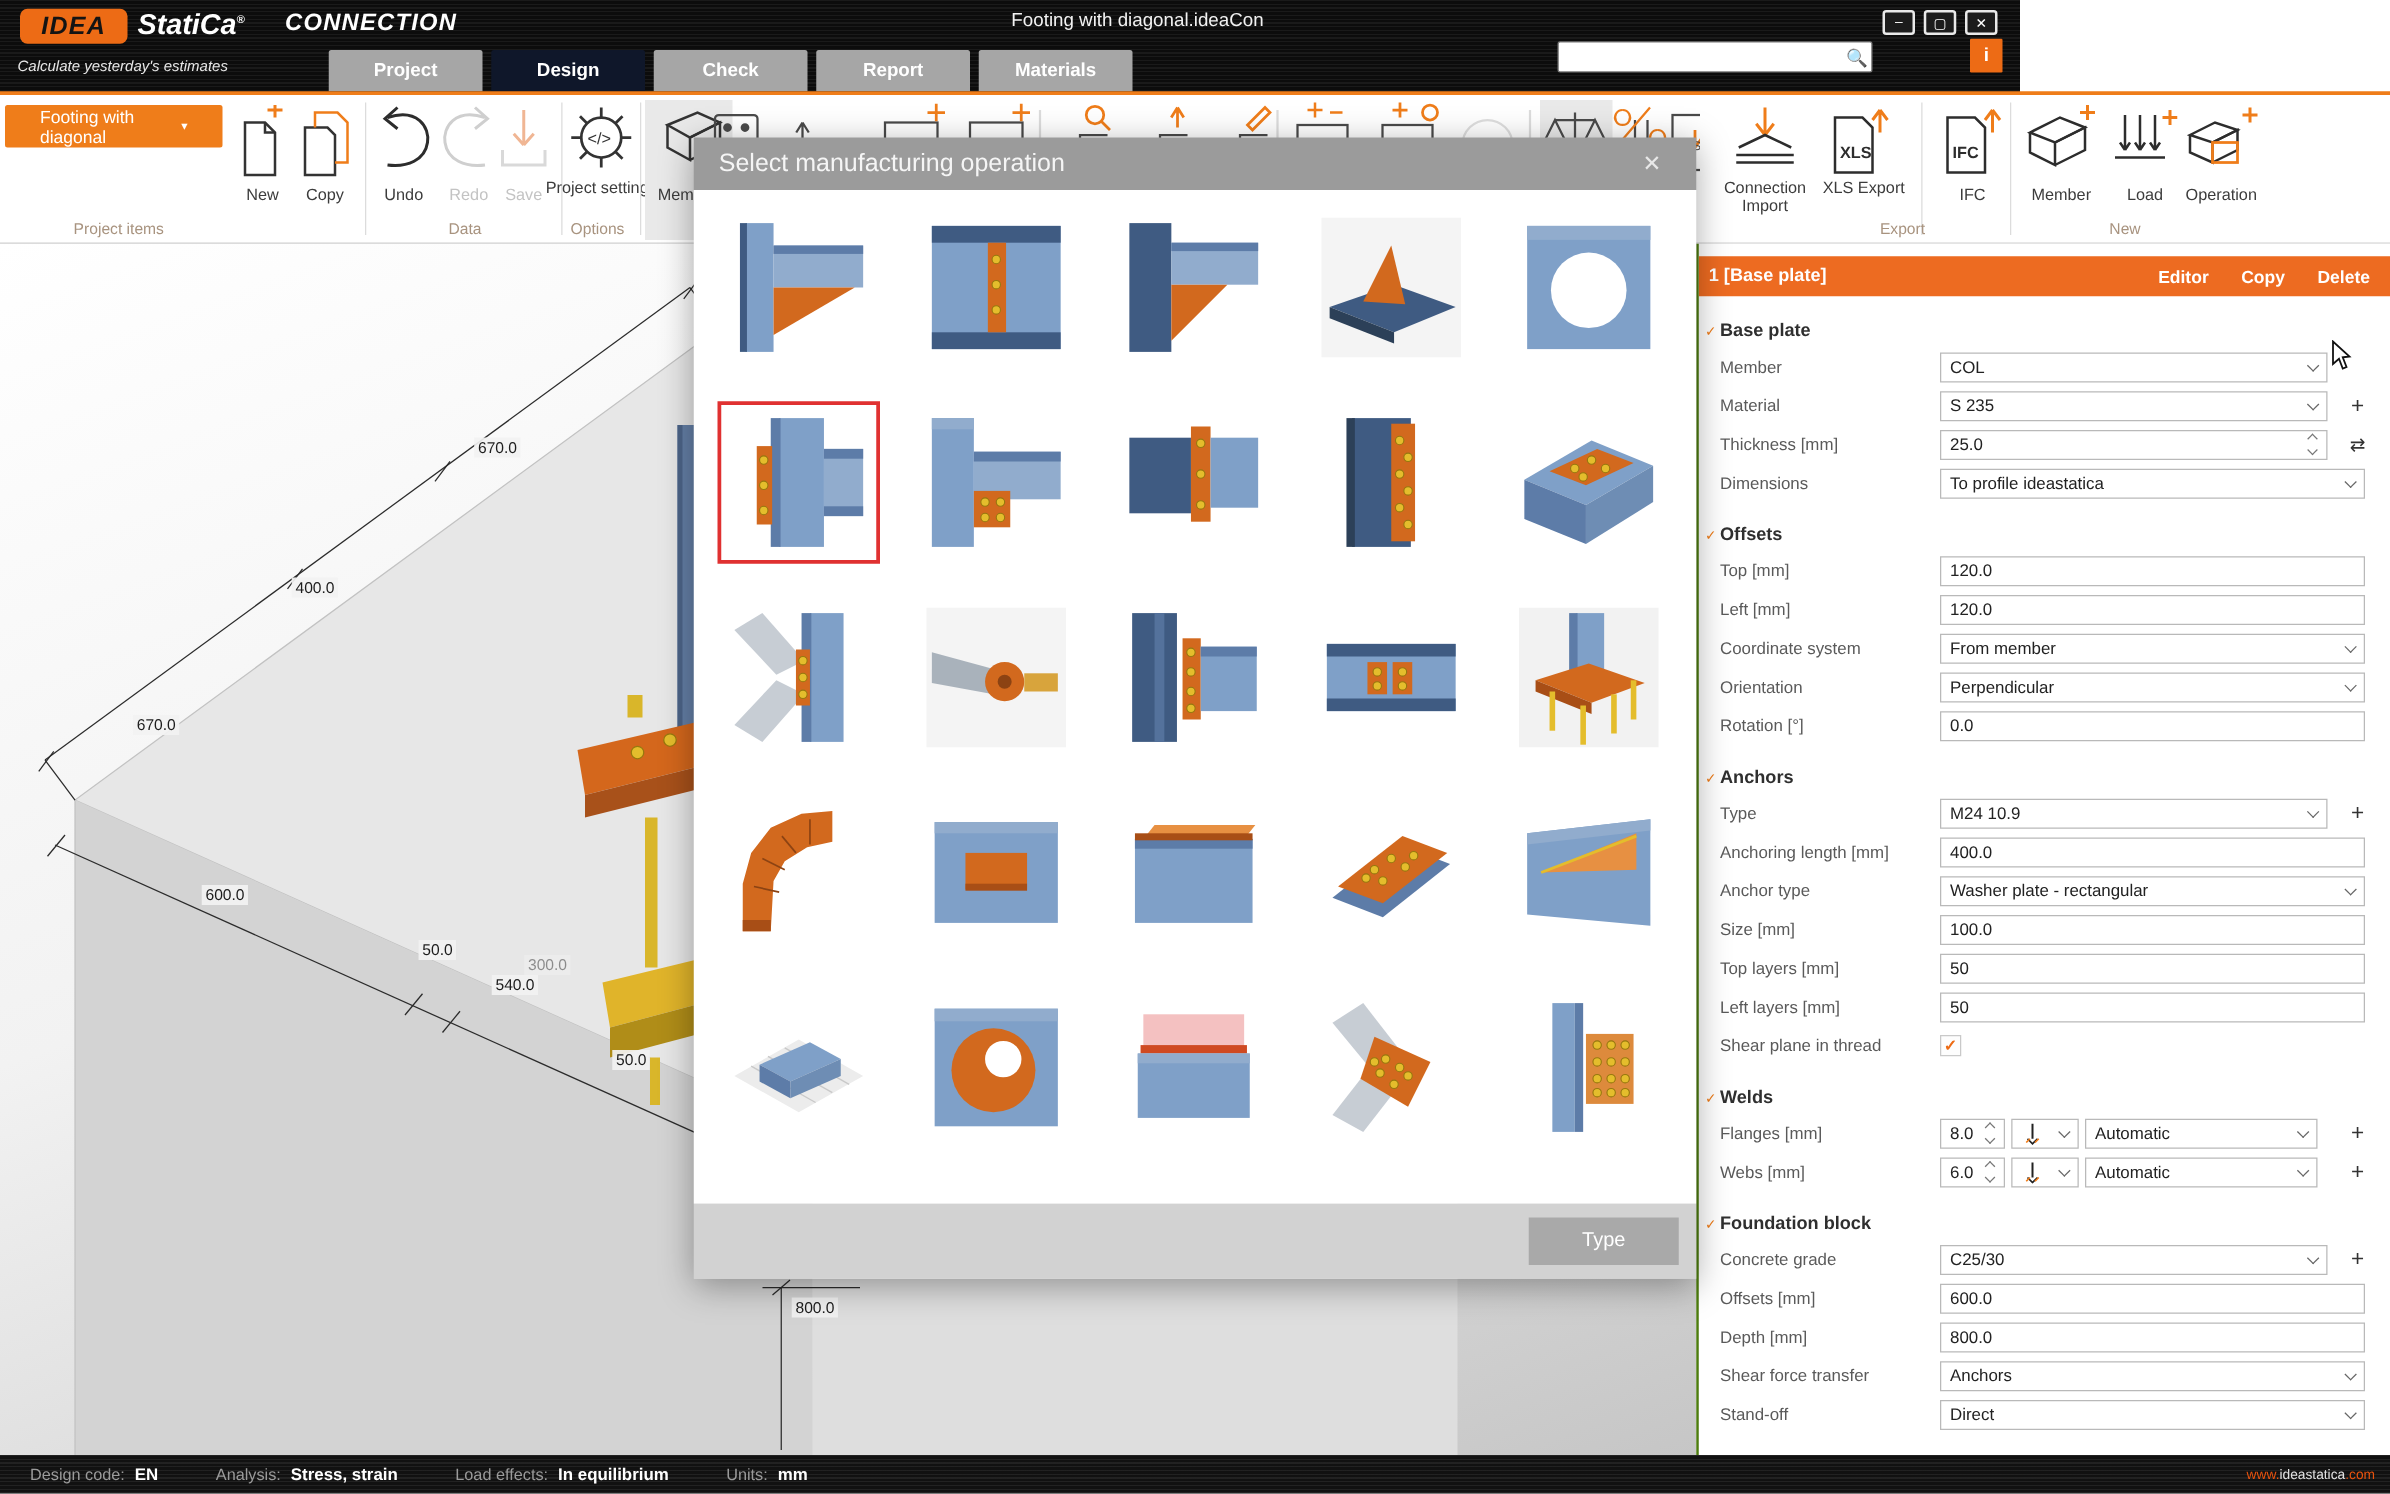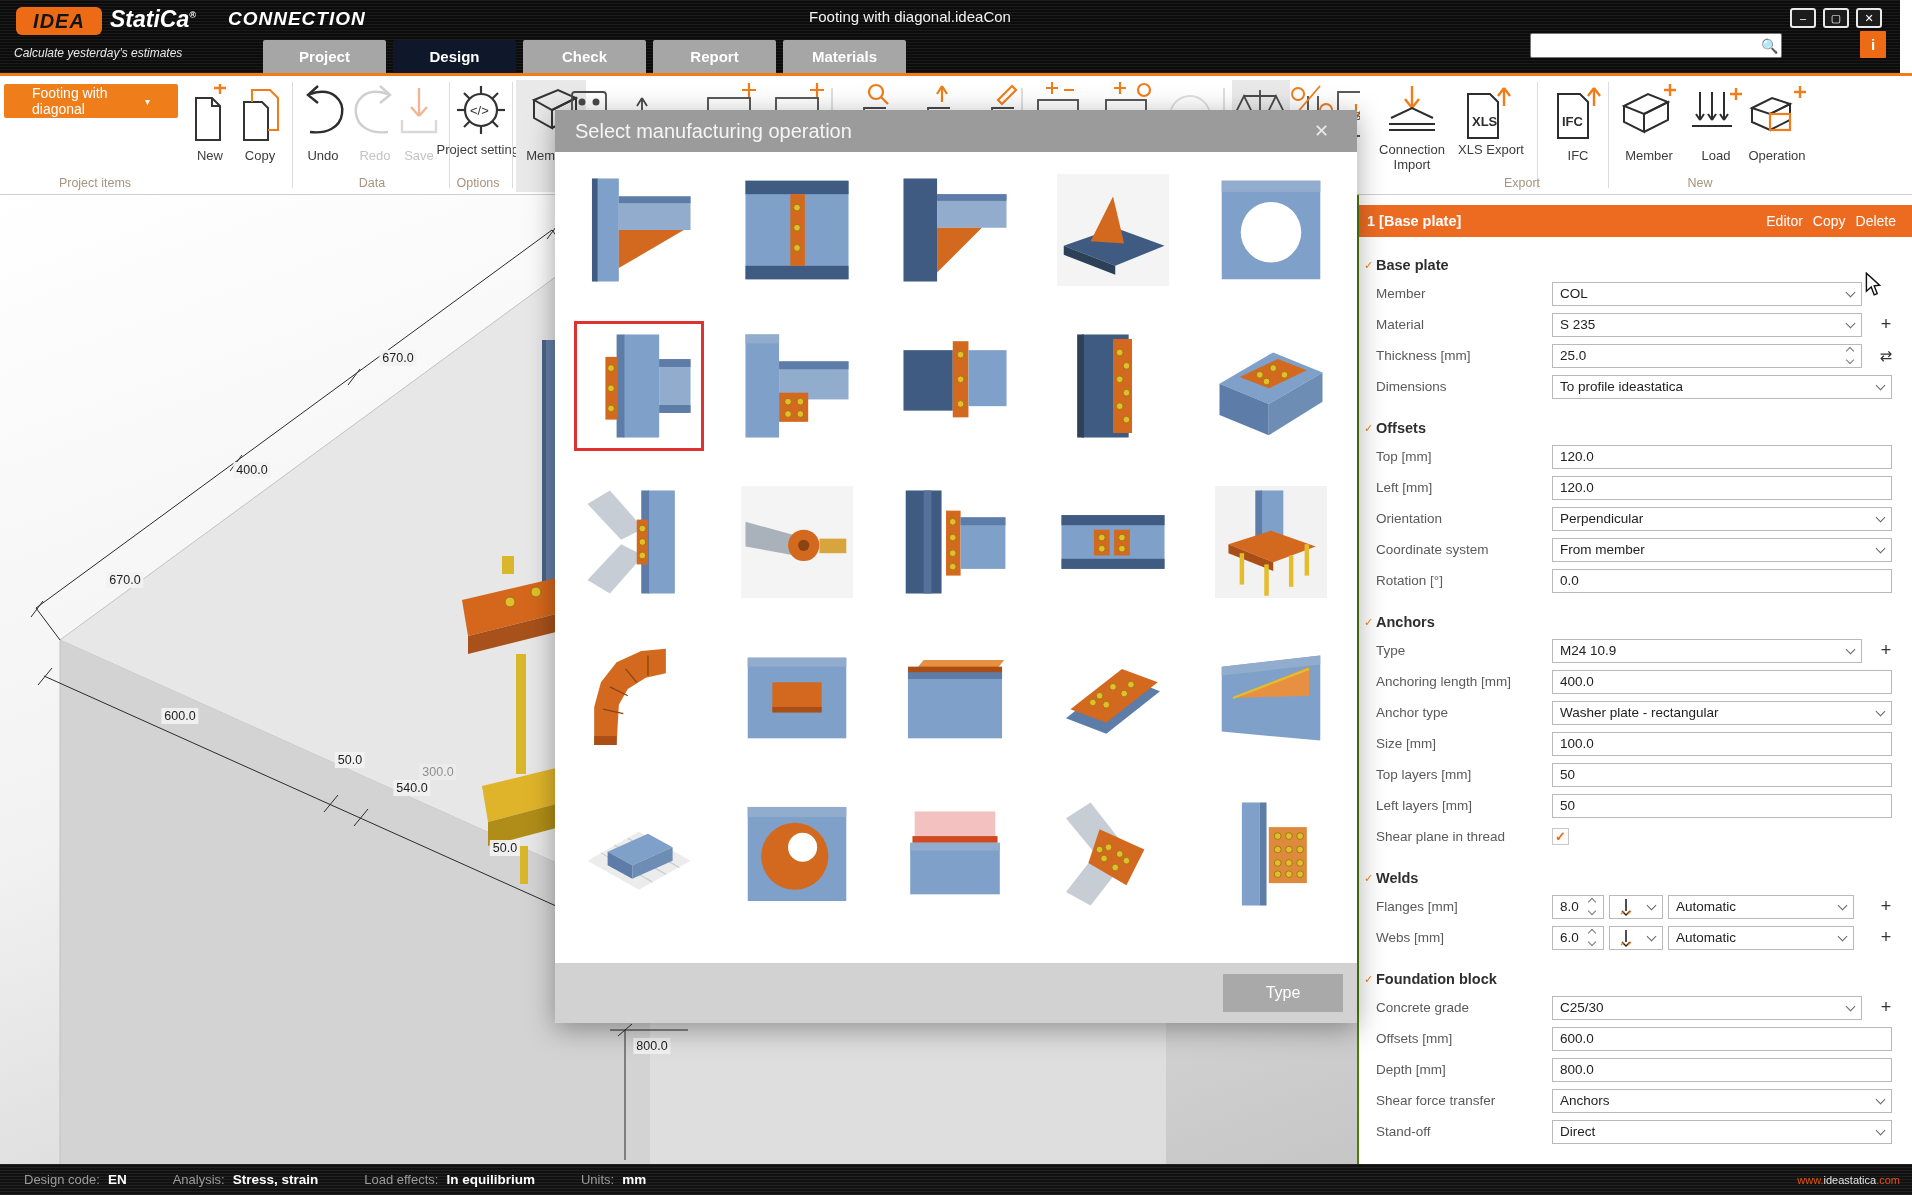--- a/index.html
+++ b/index.html
@@ -1,19 +1,19 @@
 <!DOCTYPE html>
 <html><head>
 <meta charset="utf-8">
 <style>
   *{margin:0;padding:0;box-sizing:border-box;font-family:"Liberation Sans",sans-serif}
   html,body{width:1912px;height:1195px;overflow:hidden;background:#fff;position:relative}
 
   
-  #topbar{position:absolute;left:0;top:0;width:1900px;height:74px;z-index:40;
+  #topbar{position:absolute;left:0;top:0;width:1616px;height:74px;z-index:40;
     background:#0c0c0c;
     background-image:repeating-linear-gradient(180deg,rgba(255,255,255,.06) 0 1px,rgba(0,0,0,0) 1px 3px);}
   #logo{position:absolute;left:16px;top:7px;width:86px;height:28px;background:#ed6b15;border-radius:6px;
     display:flex;align-items:center;justify-content:center}
   #logo span{font-size:20px;font-weight:bold;font-style:italic;color:#141414;letter-spacing:1px}
   #brand{position:absolute;left:110px;top:6px;font-size:23px;font-weight:bold;font-style:italic;color:#fff}
   #brand sup{font-size:9px}
   #appname{position:absolute;left:228px;top:8px;font-size:19px;font-weight:bold;font-style:italic;color:#fff;letter-spacing:1px}
   #tagline{position:absolute;left:14px;top:46px;font-size:12px;font-style:italic;color:#e8e8e8}
   #wintitle{position:absolute;left:700px;top:8px;width:420px;text-align:center;font-size:15px;color:#f2f2f2}
@@ -51,21 +51,21 @@
     background:linear-gradient(160deg,#ffffff 0%,#f2f2f2 45%,#c6c6c6 100%)}
   .dim{position:absolute;transform:translate(-50%,-50%);background:rgba(242,242,242,.92);color:#1d1d1d;
     font-size:12.5px;padding:0 3px;line-height:16px;z-index:2}
   .dim.faint{opacity:.45}
 
   
   #panel{position:absolute;left:1357px;top:195px;width:587px;height:969px;background:#fff;border-left:2px solid #4d7c0f;z-index:10;overflow:hidden}
   #panel-header{position:absolute;left:0;top:10px;width:555px;height:32px;background:#ed6b21;color:#fff;
     display:flex;align-items:center;padding:0 18px 0 8px}
   #panel-header .ph-title{font-size:14.5px;font-weight:bold}
-  #panel-header .ph-actions{margin-left:auto;display:flex;gap:10px;font-size:14px;font-weight:normal}
+  #panel-header .ph-actions{margin-left:auto;display:flex;gap:26px;font-size:14px;font-weight:bold}
   #panel-rows{position:absolute;left:0;top:44px;width:540px}
   .psec{margin-top:13px}
   .psec-h{height:26px;display:flex;align-items:center;padding-left:5px}
   .psec-h .tick{color:#ef7d1a;font-size:11px;width:12px}
   .psec-h .ttl{font-size:14.5px;font-weight:bold;color:#2f2f2f}
   .prow{height:31px;display:flex;align-items:center;position:relative;padding-left:17px}
   .plabel{width:176px;font-size:13.5px;color:#5a5a5a;flex:0 0 auto}
   .ctl{height:24px;border:1px solid #b9b9b9;background:#fff;display:flex;align-items:center;
     font-size:13.5px;color:#222;padding:0 7px}
   .ctl.wide{width:340px}.ctl.narrow{width:310px}
@@ -405,30 +405,30 @@
         </div>
         <div class="prow">
           <span class="plabel">Top [mm]</span>
           <div class="ctl wide">120.0</div>
         </div>
         <div class="prow">
           <span class="plabel">Left [mm]</span>
           <div class="ctl wide">120.0</div>
         </div>
         <div class="prow">
+          <span class="plabel">Coordinate system</span>
+          <div class="ctl wide">
+            <span>From member</span>
+            <span class="chev"></span>
+          </div>
+        </div>
+        <div class="prow">
           <span class="plabel">Orientation</span>
           <div class="ctl wide">
             <span>Perpendicular</span>
-            <span class="chev"></span>
-          </div>
-        </div>
-        <div class="prow">
-          <span class="plabel">Coordinate system</span>
-          <div class="ctl wide">
-            <span>From member</span>
             <span class="chev"></span>
           </div>
         </div>
         <div class="prow">
           <span class="plabel">Rotation [°]</span>
           <div class="ctl wide">0.0</div>
         </div>
       </div>
       <div class="psec">
         <div class="psec-h">

